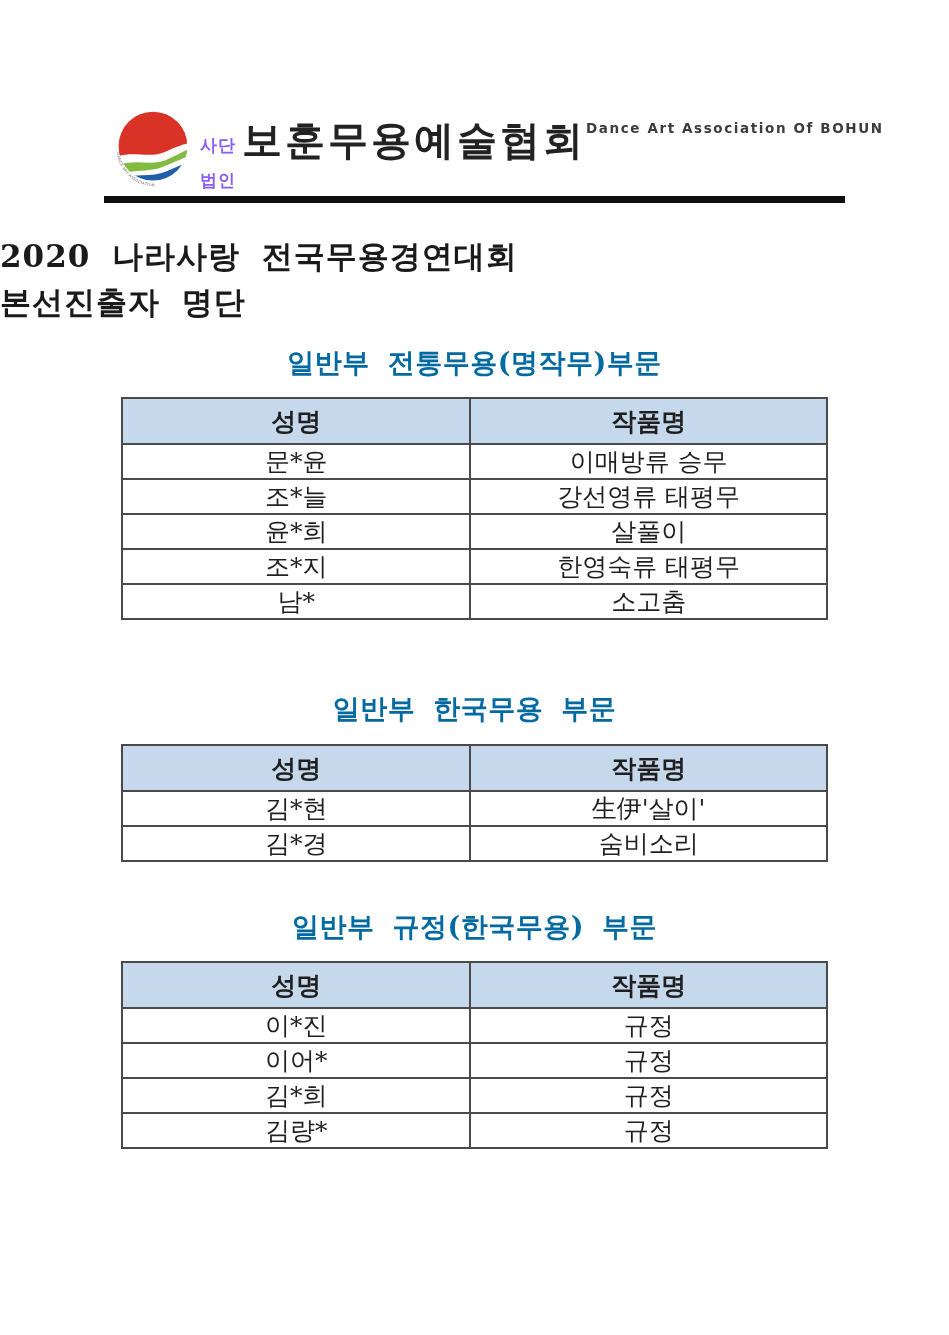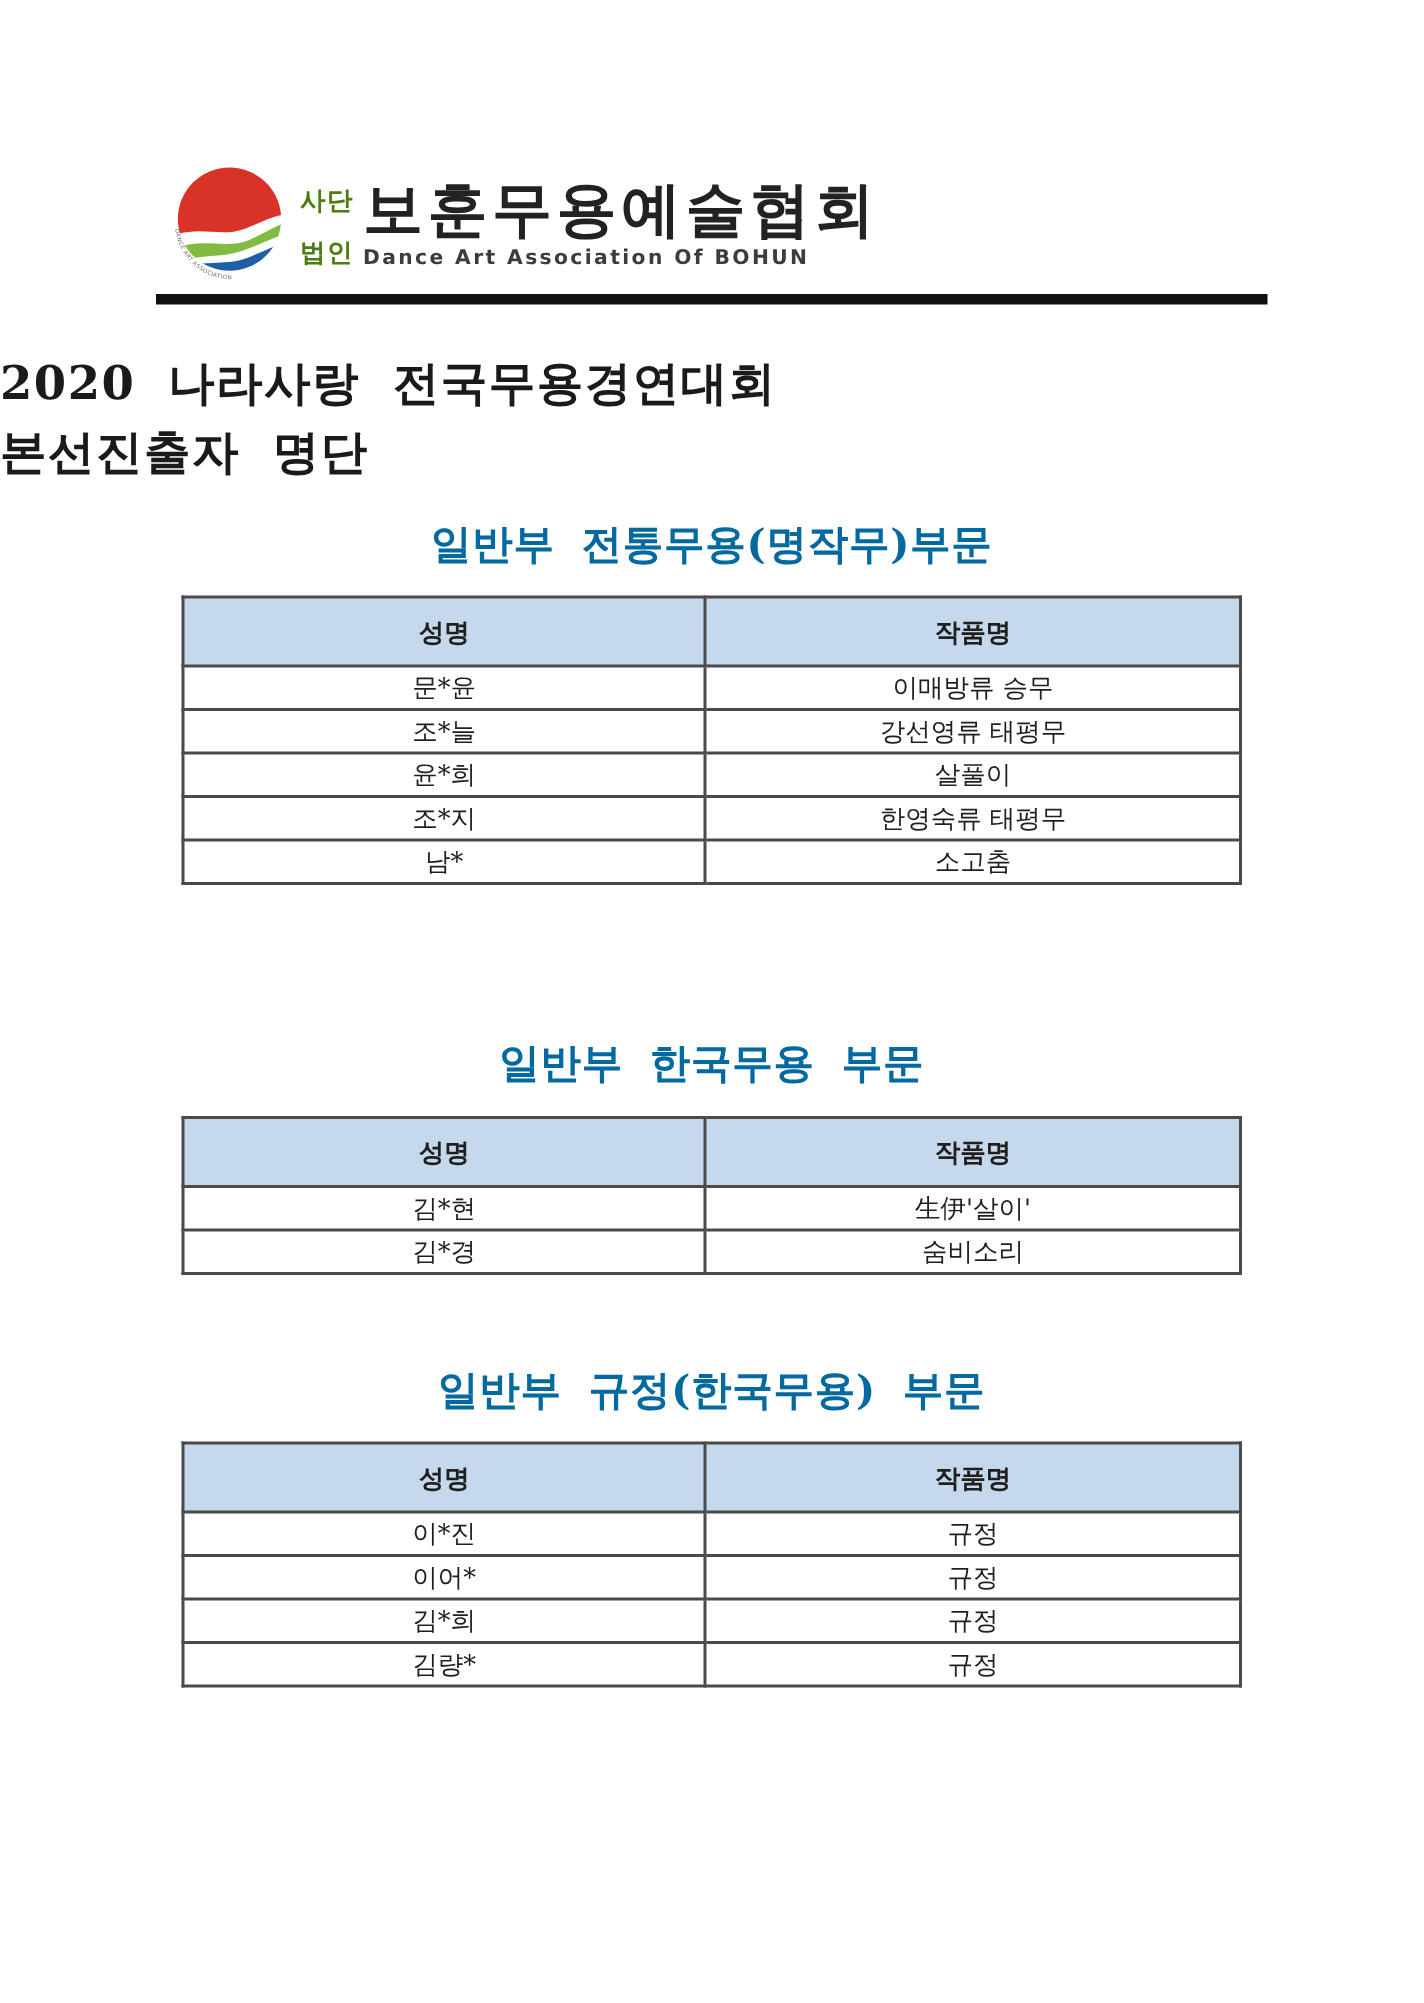--- a/index.html
+++ b/index.html
@@ -12,24 +12,24 @@
     color:#1c1c1c;
     overflow:hidden;
   }
 
   
   .logo { position:absolute; top:110px; left:112px; display:flex; align-items:flex-start; }
   .emblem { width:82px; height:82px; flex:0 0 auto; }
   .logo-text { margin-left:6px; display:flex; align-items:flex-start; padding-top:8px; }
   .org-type {
     display:flex; flex-direction:column; justify-content:space-between;
-    height:58px; margin-top:4px; margin-right:6px;
-    font-size:17px; font-weight:700; letter-spacing:1px; color:#4d7c0f;
-  }
-  .org-main { display:flex; flex-direction:column; }
+    height:58px; margin-top:16px; margin-right:6px;
+    font-size:17px; font-weight:700; letter-spacing:1px; color:#8b5cf6;
+  }
+  .org-main { display:flex; }
   .org-name-kr {
     font-size:40px; font-weight:800; letter-spacing:3px; color:#222222;
     line-height:44px; white-space:nowrap;
   }
   .org-name-en {
     font-family:"DejaVu Sans","Liberation Sans",sans-serif;
     font-size:13.5px; font-weight:700; letter-spacing:1.6px; color:#3c3c3c;
     margin-top:2px; white-space:nowrap;
   }
 
@@ -58,21 +58,21 @@
     border-collapse:collapse; table-layout:fixed;
   }
   .t1 { top:397px; }
   .t2 { top:744px; }
   .t3 { top:961px; }
   table.roster col.c-name { width:49.4%; }
   table.roster col.c-work { width:50.6%; }
   table.roster th, table.roster td {
     border:2px solid #4a4a4a;
     text-align:center; vertical-align:middle;
-    font-size:17px; color:#1f1f1f;
+    font-size:25px; color:#1f1f1f;
     padding:0 6px;
   }
   table.roster th { background:#c6d8ec; height:46px; font-weight:700; }
   table.roster td { height:29px; font-weight:400; }
   .t2 td { height:46px; }
   .t3 td { height:51px; }
 </style>
 </head>
 <body>
 

